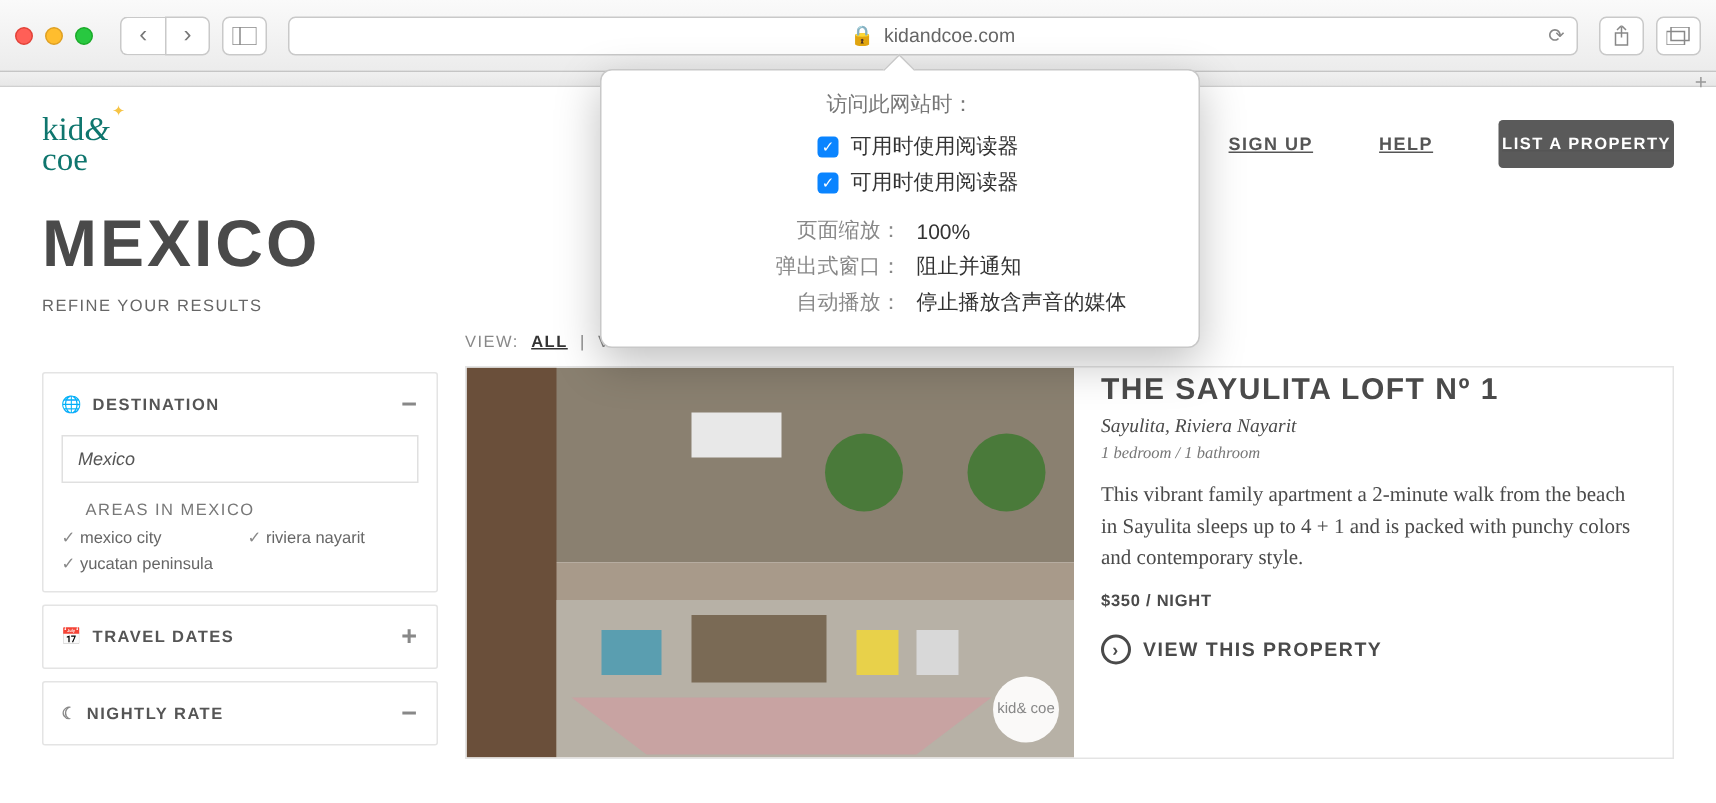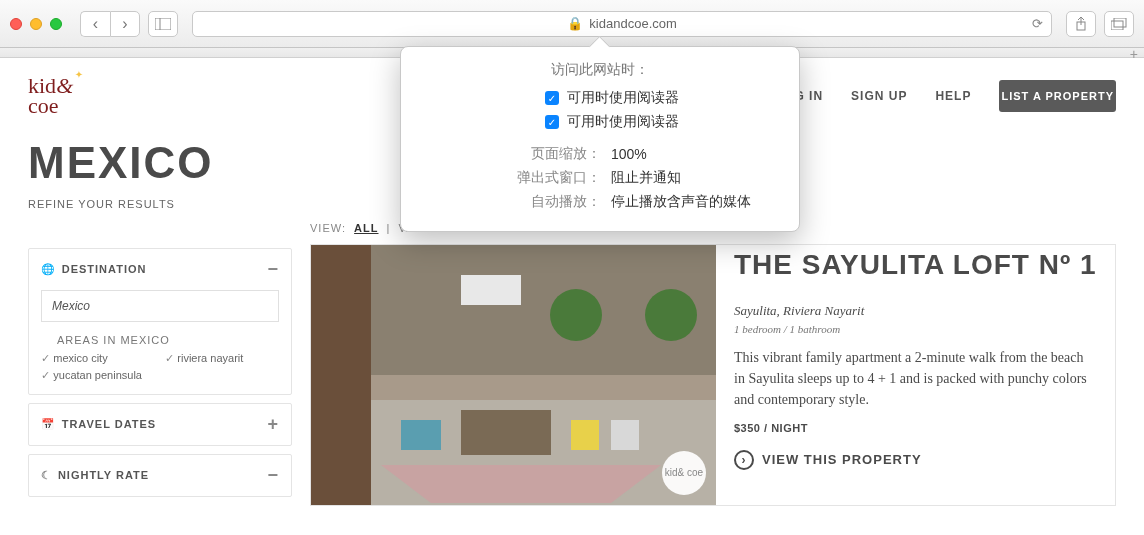--- a/index.html
+++ b/index.html
@@ -18,24 +18,24 @@
 .tb-group .tb-btn:last-child { border-radius: 0 5px 5px 0; }
 .addr { flex: 1; height: 26px; border: 1px solid #c9c9c9; border-radius: 5px; background: #fff; display: flex; align-items: center; justify-content: center; font-size: 13px; color: #666; margin: 0 6px; position: relative; }
 .addr .lock { margin-right: 6px; color: #888; }
 .addr .reload { position: absolute; right: 8px; color: #888; }
 .tab-bar { height: 10px; background: linear-gradient(#f0f0f0,#e8e8e8); border-bottom: 1px solid #d0d0d0; position: relative; }
 .tab-plus { position: absolute; right: 6px; top: -2px; color: #999; font-size: 14px; }
 
 
 .page { padding: 18px 28px 0; position: relative; }
 .header { display: flex; align-items: center; justify-content: space-between; }
-.logo { font-family: Georgia, serif; font-size: 22px; color: #7f1d1d; line-height: 0.9; position: relative; }
+.logo { font-family: Georgia, serif; font-size: 22px; color: #0f766e; line-height: 0.9; position: relative; }
 .logo .amp { font-style: italic; }
 .logo::after { content: "✦"; position: absolute; right: -10px; top: -6px; color: #f6c445; font-size: 10px; }
-.nav { display: flex; align-items: center; gap: 28px; font-size: 12px; letter-spacing: 1px; font-weight: 600; color: #555; }
+.nav { display: flex; align-items: center; gap: 44px; font-size: 12px; letter-spacing: 1px; font-weight: 600; color: #555; text-decoration: underline; }
 .nav span { cursor: pointer; }
 .cta { background: #5a5a5a; color: #fff; padding: 10px 2px; border-radius: 3px; font-size: 11px; letter-spacing: 1px; font-weight: 700; }
 
 h1.dest { font-size: 44px; letter-spacing: 2px; font-weight: 700; margin-top: 22px; color: #4a4a4a; }
 .refine { font-size: 11px; letter-spacing: 1px; color: #666; margin-top: 10px; }
 
 .content { display: flex; gap: 18px; margin-top: 12px; }
 .view-row { font-size: 11px; letter-spacing: 1px; color: #888; margin-bottom: 10px; }
 .view-row b { color: #333; text-decoration: underline; }
 
@@ -51,21 +51,21 @@
 .areas { display: grid; grid-template-columns: 1fr 1fr; gap: 4px 10px; font-size: 11px; color: #666; }
 .areas span::before { content: "✓ "; color: #888; }
 
 
 .main { flex: 1; }
 .card { border: 1px solid #e4e4e4; display: flex; }
 .photo { width: 405px; height: 260px; position: relative; overflow: hidden; }
 .photo svg { width: 100%; height: 100%; display: block; }
 .badge { position: absolute; right: 10px; bottom: 10px; width: 44px; height: 44px; border-radius: 50%; background: rgba(255,255,255,.92); display: flex; align-items: center; justify-content: center; font-size: 10px; color: #888; }
 .info { flex: 1; padding: 4px 18px 10px; color: #4a4a4a; }
-.prop-title { font-size: 28px; font-weight: 700; letter-spacing: 1px; margin-bottom: 22px; }
+.prop-title { font-size: 20px; font-weight: 700; letter-spacing: 1px; margin-bottom: 4px; }
 .loc { font-style: italic; font-size: 13px; font-family: Georgia, serif; margin-bottom: 4px; }
 .rooms { font-style: italic; font-size: 11px; font-family: Georgia, serif; color: #777; margin-bottom: 12px; }
 .desc { font-family: Georgia, serif; font-size: 14px; line-height: 1.5; margin-bottom: 12px; }
 .avail { font-size: 11px; letter-spacing: 0.5px; font-weight: 700; margin-bottom: 2px; }
 .price { font-size: 11px; letter-spacing: 0.5px; font-weight: 700; margin-bottom: 16px; }
 .view-link { font-size: 13px; letter-spacing: 1px; font-weight: 700; display: flex; align-items: center; gap: 8px; }
 .view-link .arrow { width: 20px; height: 20px; border: 2px solid #4a4a4a; border-radius: 50%; display: flex; align-items: center; justify-content: center; font-size: 12px; }
 
 
 .popover { position: absolute; top: 46px; left: 400px; width: 400px; background: #fff; border: 1px solid #c8c8c8; border-radius: 8px; box-shadow: 0 10px 30px rgba(0,0,0,.25); padding: 14px 20px 14px; font-size: 14px; color: #333; z-index: 100; }

